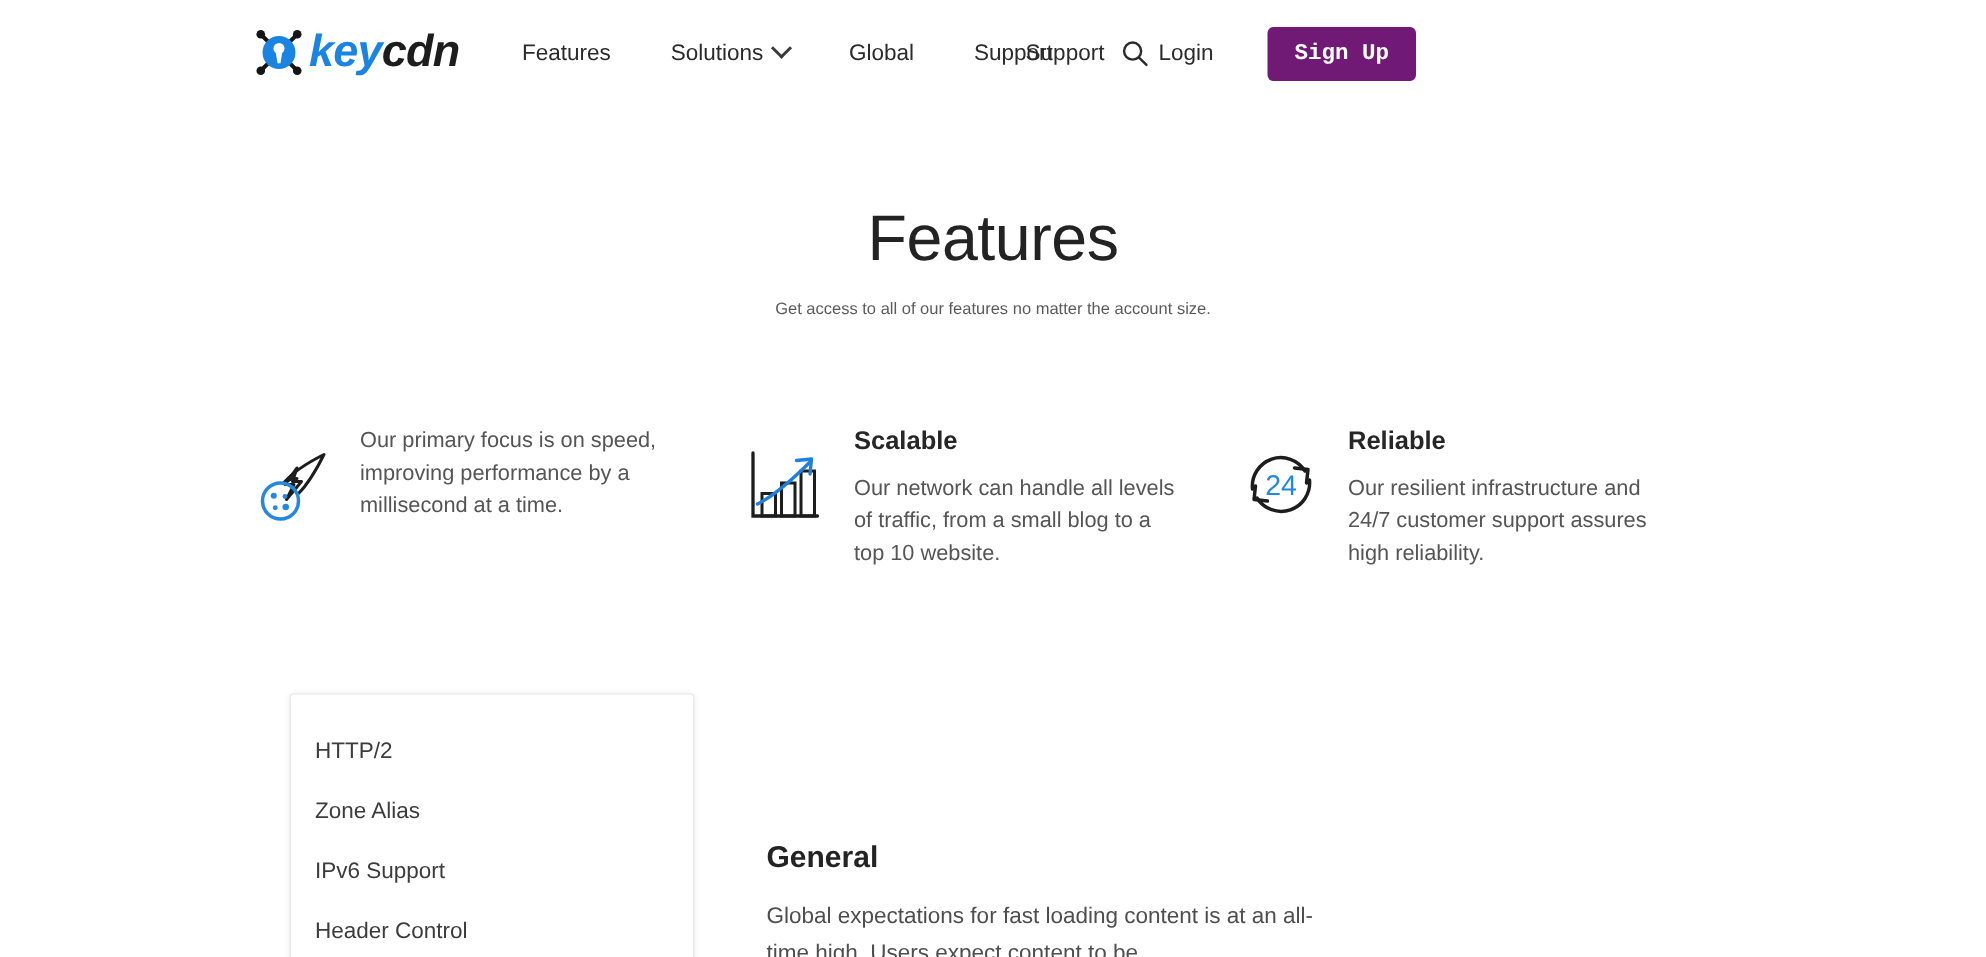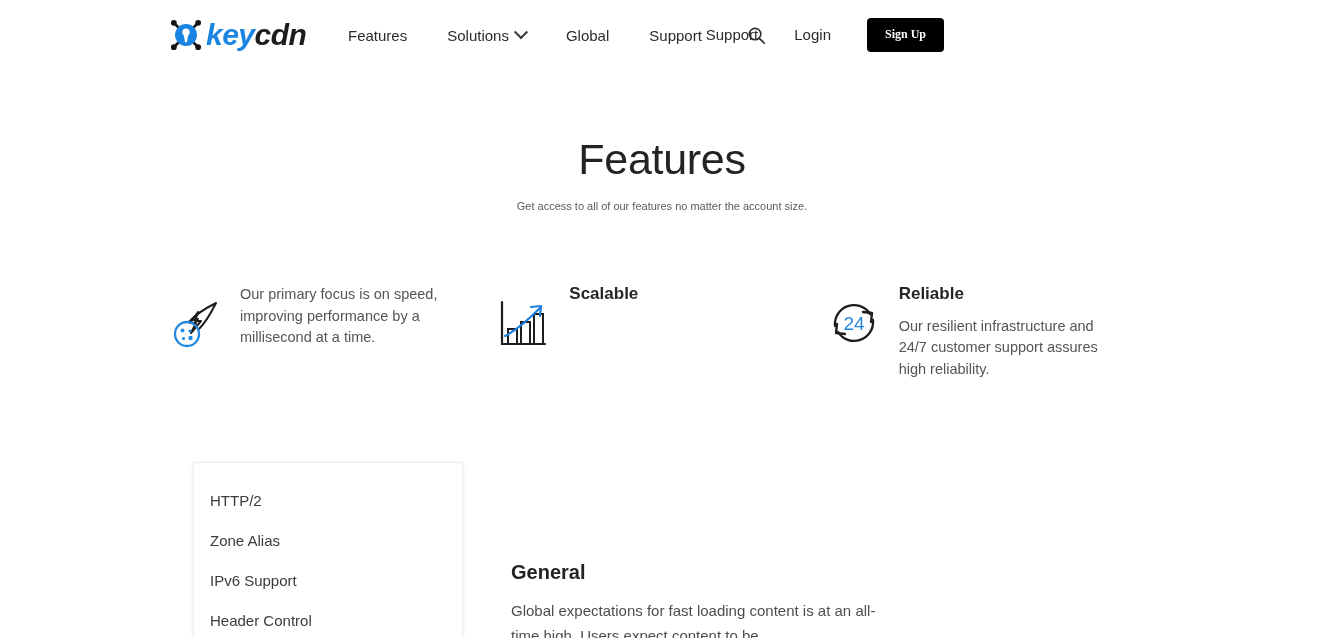--- a/index.html
+++ b/index.html
@@ -91,29 +91,29 @@
     font-size: 15px;
     color: #2b2b2b;
     text-decoration: none;
     cursor: pointer;
     margin-right: 36px;
     white-space: nowrap;
     line-height: 34px;
   }
   .signup-btn {
     display: inline-block;
-    background: #000000;
+    background: #701a75;
     color: #ffffff;
-    font-size: 12px;
+    font-size: 15px;
     font-weight: 700;
     border: none;
     border-radius: 4px;
     padding: 9px 18px 10px;
     cursor: pointer;
-    font-family: Liberation Serif, serif;
+    font-family: Liberation Mono, monospace;
     white-space: nowrap;
   }
 
   
   .hero { text-align: center; margin-top: 68px; }
   .hero-title {
     font-size: 43px;
     font-weight: 400;
     color: #232323;
     letter-spacing: -0.3px;
@@ -302,20 +302,21 @@
         <rect x="11" y="31" width="9" height="15" fill="none" stroke="#1d1d1d" stroke-width="2"></rect>
         <rect x="24" y="24" width="9" height="22" fill="none" stroke="#1d1d1d" stroke-width="2"></rect>
         <rect x="37" y="16" width="9" height="30" fill="none" stroke="#1d1d1d" stroke-width="2"></rect>
 
         <path d="M8 38 C18 33 30 23 43 10" fill="none" stroke="#1e7fdc" stroke-width="2.2" stroke-linecap="round"></path>
         <path d="M34 9 L44 8 L43 18" fill="none" stroke="#1e7fdc" stroke-width="2.2" stroke-linecap="round" stroke-linejoin="round"></path>
       </svg>
     </div>
     <div class="fcard-body">
       <div class="fcard-title">Scalable</div>
+      <div class="fcard-text">Our network can handle all levels of traffic, from a small blog to a top 10 website.</div>
     </div>
   </div>
 
   <div class="fcard wide">
     <div class="fcard-icon">
       <svg width="54" height="50" viewBox="0 0 54 50">
 
         <path d="M8 28 A19 19 0 0 1 43 16" fill="none" stroke="#1d1d1d" stroke-width="2.3" stroke-linecap="round"></path>
         <path d="M36 14 L45 15 L44 24" fill="none" stroke="#1d1d1d" stroke-width="2.3" stroke-linecap="round" stroke-linejoin="round"></path>
 

